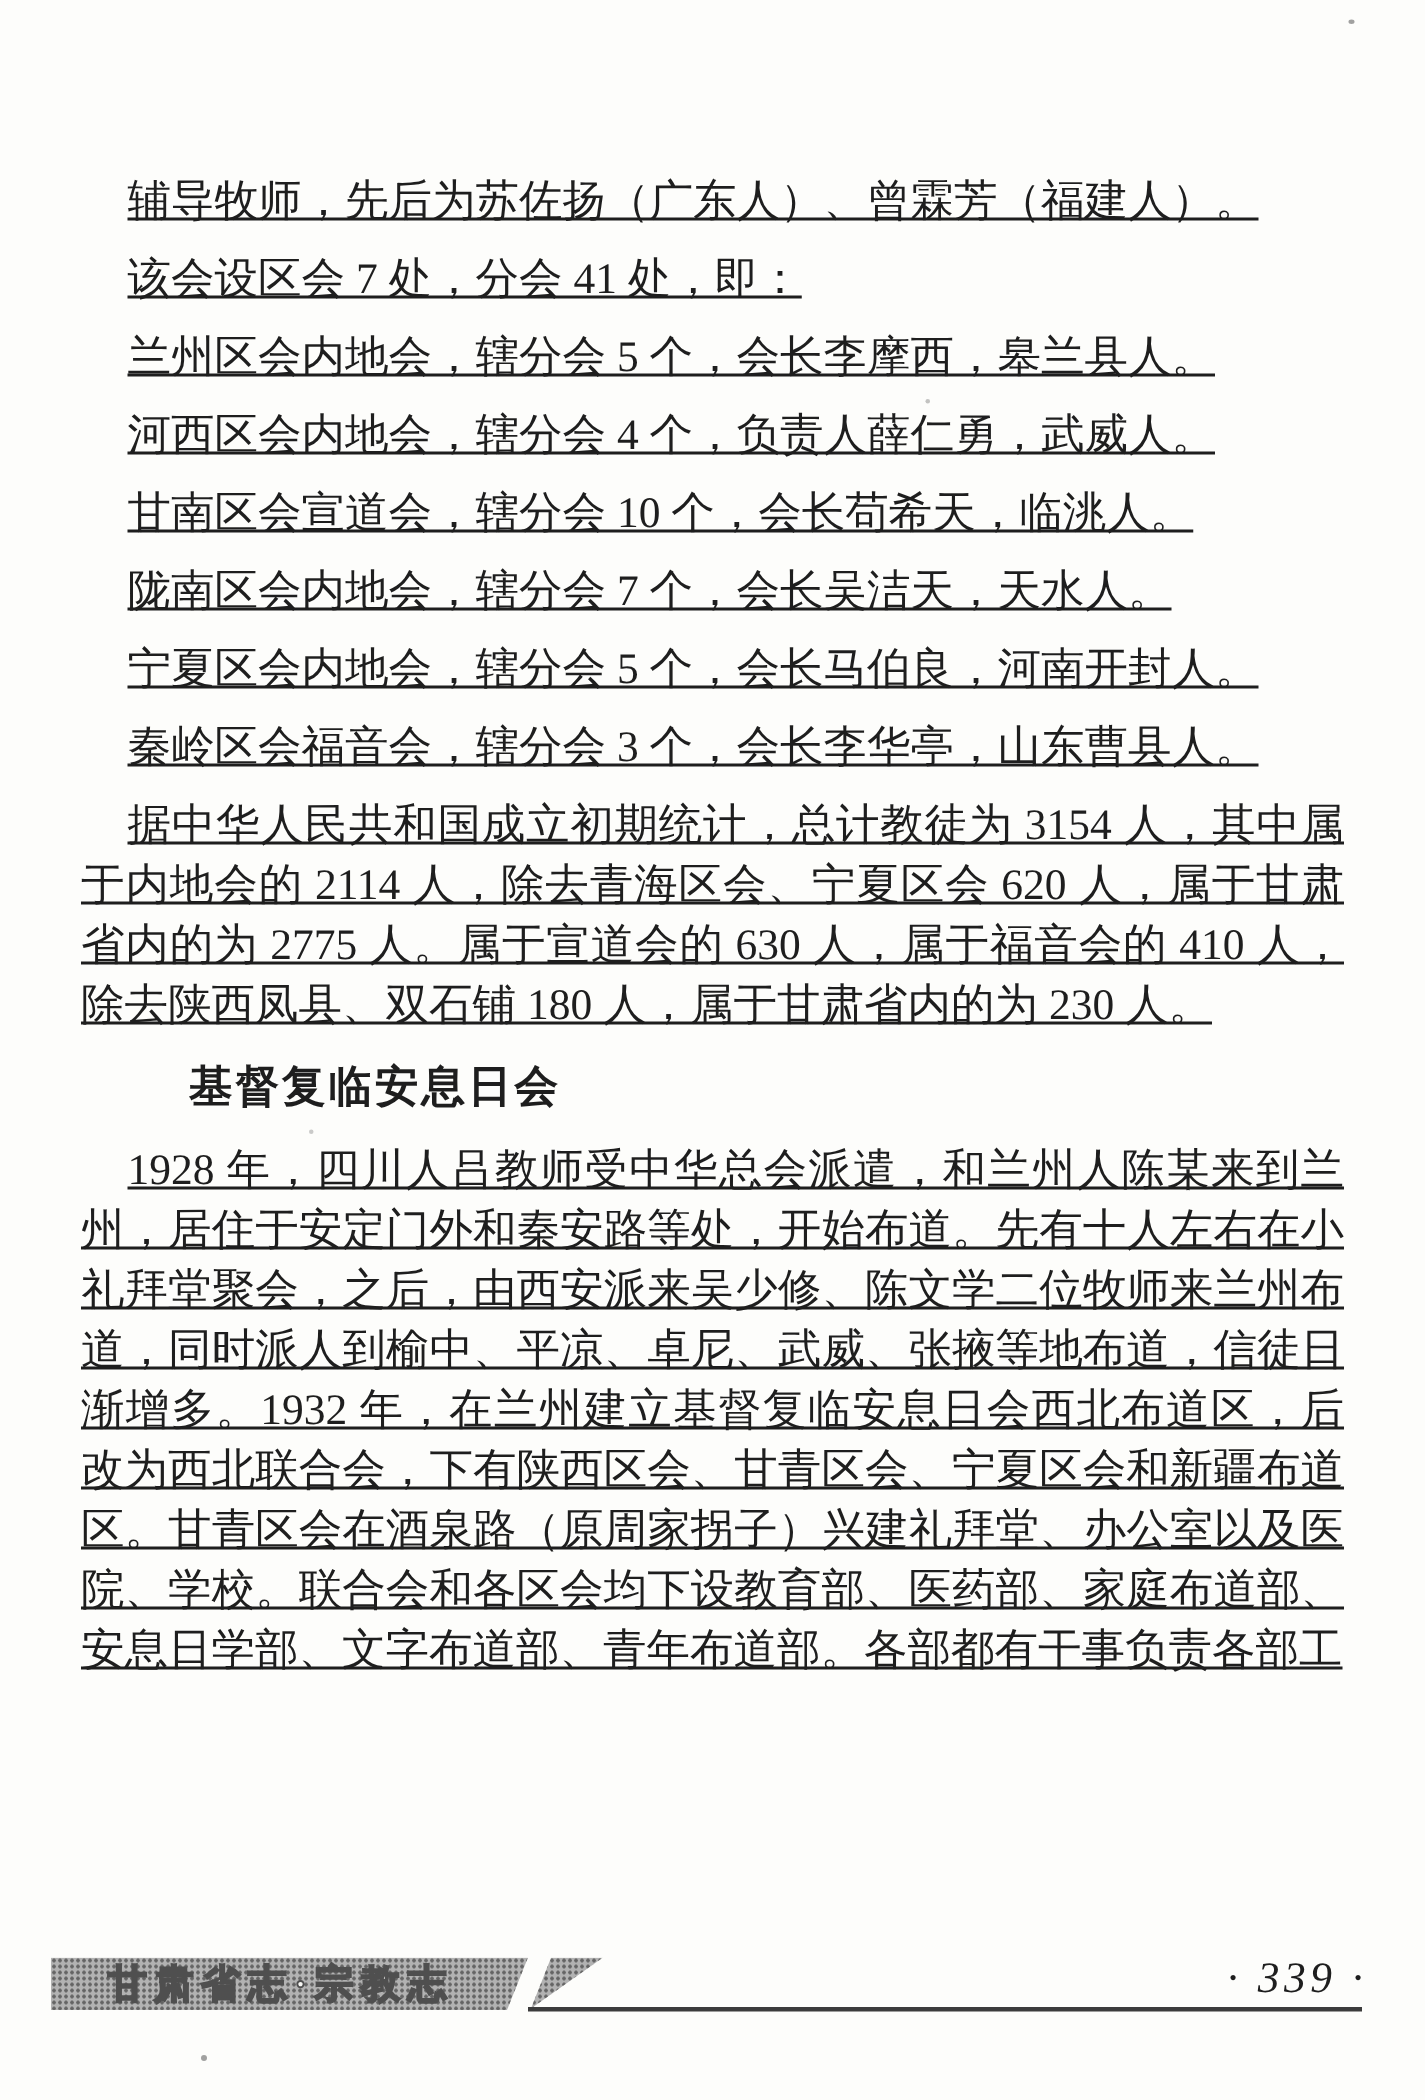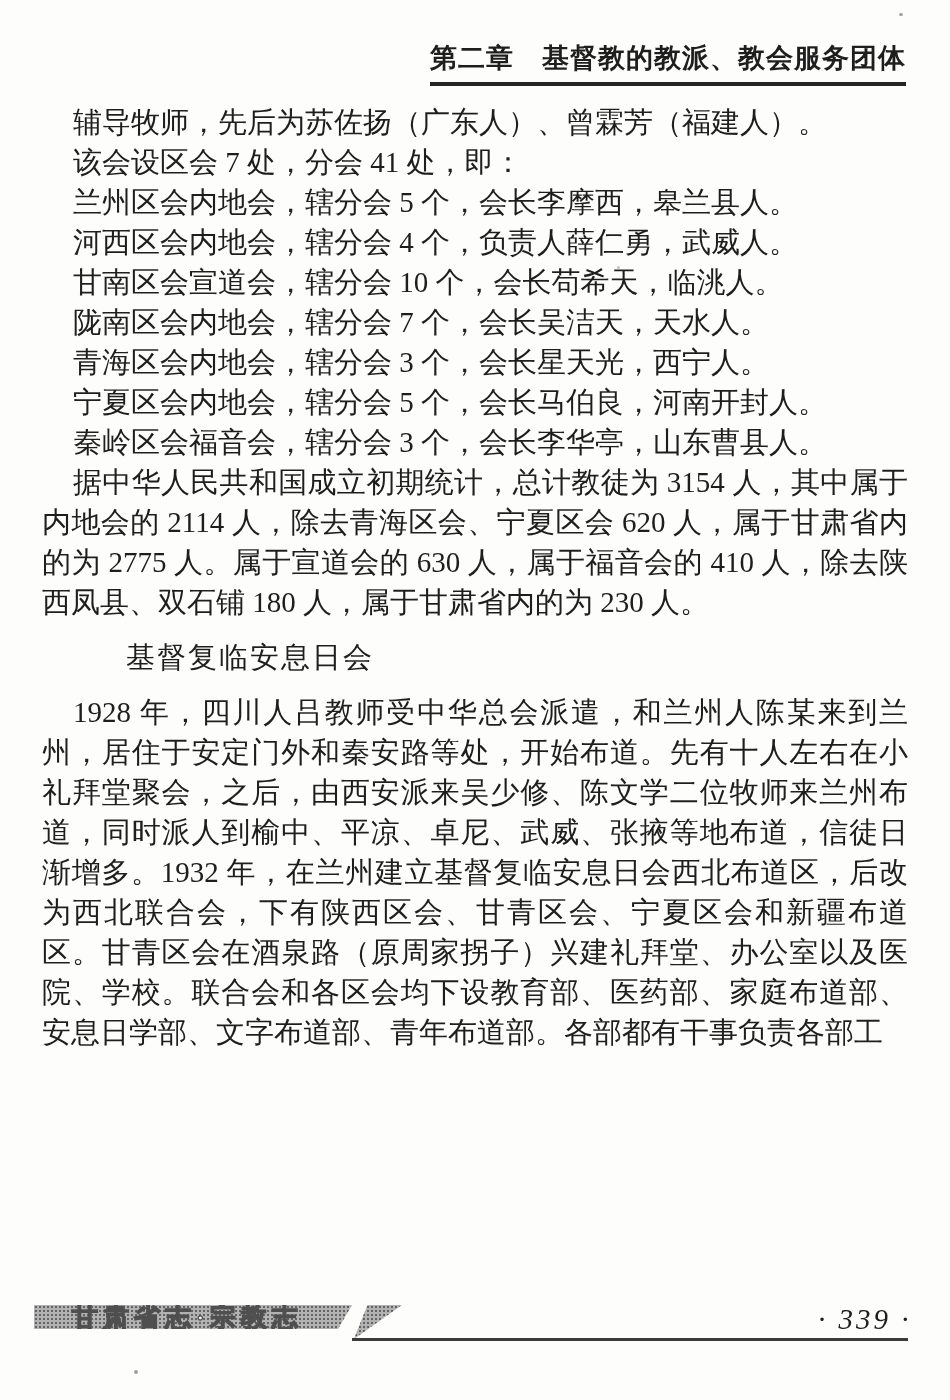--- a/index.html
+++ b/index.html
@@ -30,38 +30,39 @@
   .body-text {
     position: absolute;
     top: 102px;
     left: 42px;
     width: 866px;
     font-size: 29px;
     line-height: 40px;
     text-align: justify;
   }
   .body-text p {
-    margin: 0;
+    margin: 12px;
     text-indent: 31px;
+    text-decoration: underline;
   }
   .section-heading {
     margin: 15px 0 15px 84px;
     font-size: 29px;
     line-height: 40px;
-    font-weight: 400;
+    font-weight: 700;
     letter-spacing: 2px;
   }
 
   
   .banner {
     position: absolute;
     left: 34px;
     top: 1305px;
     width: 318px;
-    height: 24px;
+    height: 35px;
     box-sizing: border-box;
     padding-left: 38px;
     display: flex;
     align-items: center;
     background-color: #b2b2b2;
     background-image: radial-gradient(#646464 1px, transparent 1.45px);
     background-size: 4px 4px;
     clip-path: polygon(0 0, 100% 0, calc(100% - 14px) 100%, 0 100%);
   }
   .banner-text {
@@ -112,32 +113,28 @@
   .speck-1 { left: 899px; top: 13px;   width: 4px; height: 3px; }
   .speck-2 { left: 617px; top: 266px;  width: 3px; height: 3px; opacity:.35; }
   .speck-3 { left: 134px; top: 1370px; width: 4px; height: 4px; }
   .speck-4 { left: 206px; top: 753px;  width: 3px; height: 3px; opacity:.3; }
 </style>
 </head>
 <body>
 
 <div class="page">
 
-  <header class="running-head">
-    <span>第二章　基督教的教派、教会服务团体</span>
-  </header>
 
   <main class="body-text">
     <p>辅导牧师，先后为苏佐扬（广东人）、曾霖芳（福建人）。</p>
     <p>该会设区会 7 处，分会 41 处，即：</p>
     <p>兰州区会内地会，辖分会 5 个，会长李摩西，皋兰县人。</p>
     <p>河西区会内地会，辖分会 4 个，负责人薛仁勇，武威人。</p>
     <p>甘南区会宣道会，辖分会 10 个，会长苟希天，临洮人。</p>
     <p>陇南区会内地会，辖分会 7 个，会长吴洁天，天水人。</p>
-    <p>青海区会内地会，辖分会 3 个，会长星天光，西宁人。</p>
     <p>宁夏区会内地会，辖分会 5 个，会长马伯良，河南开封人。</p>
     <p>秦岭区会福音会，辖分会 3 个，会长李华亭，山东曹县人。</p>
     <p>据中华人民共和国成立初期统计，总计教徒为 3154 人，其中属于内地会的 2114 人，除去青海区会、宁夏区会 620 人，属于甘肃省内的为 2775 人。属于宣道会的 630 人，属于福音会的 410 人，除去陕西凤县、双石铺 180 人，属于甘肃省内的为 230 人。</p>
 
     <h3 class="section-heading">基督复临安息日会</h3>
 
     <p>1928 年，四川人吕教师受中华总会派遣，和兰州人陈某来到兰州，居住于安定门外和秦安路等处，开始布道。先有十人左右在小礼拜堂聚会，之后，由西安派来吴少修、陈文学二位牧师来兰州布道，同时派人到榆中、平凉、卓尼、武威、张掖等地布道，信徒日渐增多。1932 年，在兰州建立基督复临安息日会西北布道区，后改为西北联合会，下有陕西区会、甘青区会、宁夏区会和新疆布道区。甘青区会在酒泉路（原周家拐子）兴建礼拜堂、办公室以及医院、学校。联合会和各区会均下设教育部、医药部、家庭布道部、安息日学部、文字布道部、青年布道部。各部都有干事负责各部工</p>
   </main>
 
   <footer>

